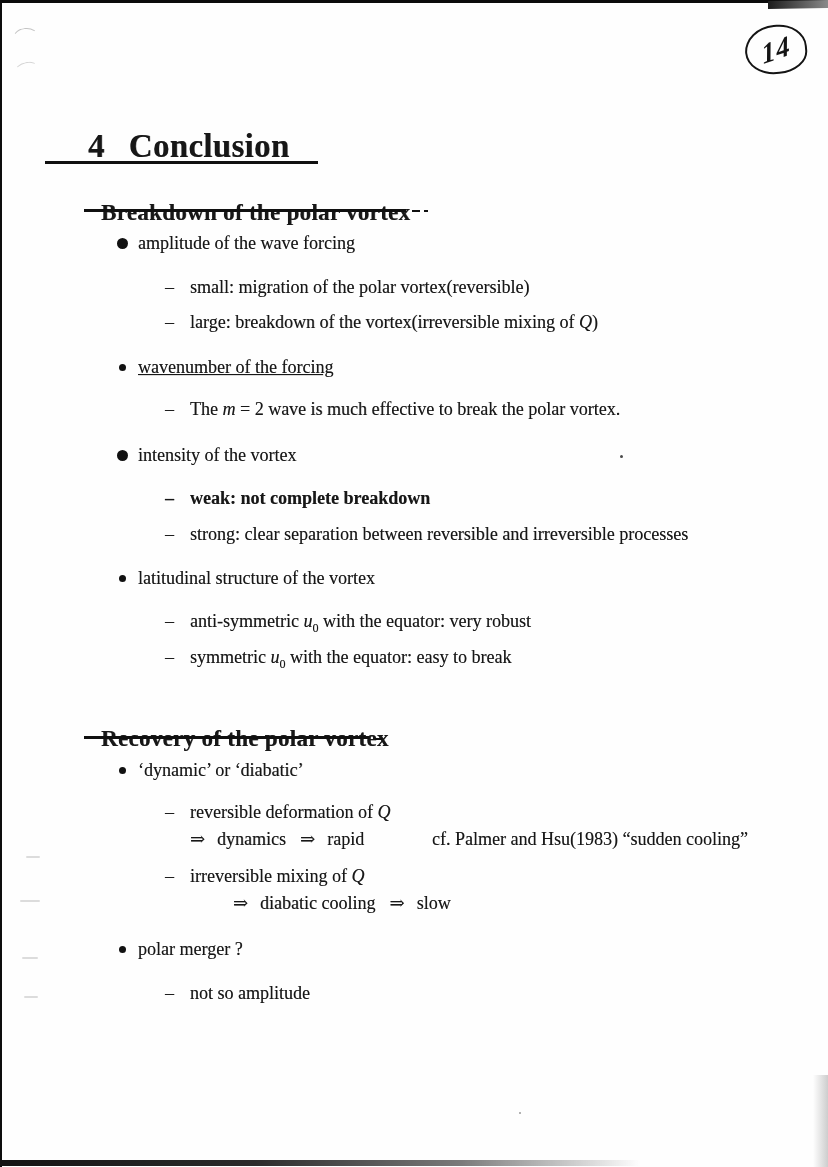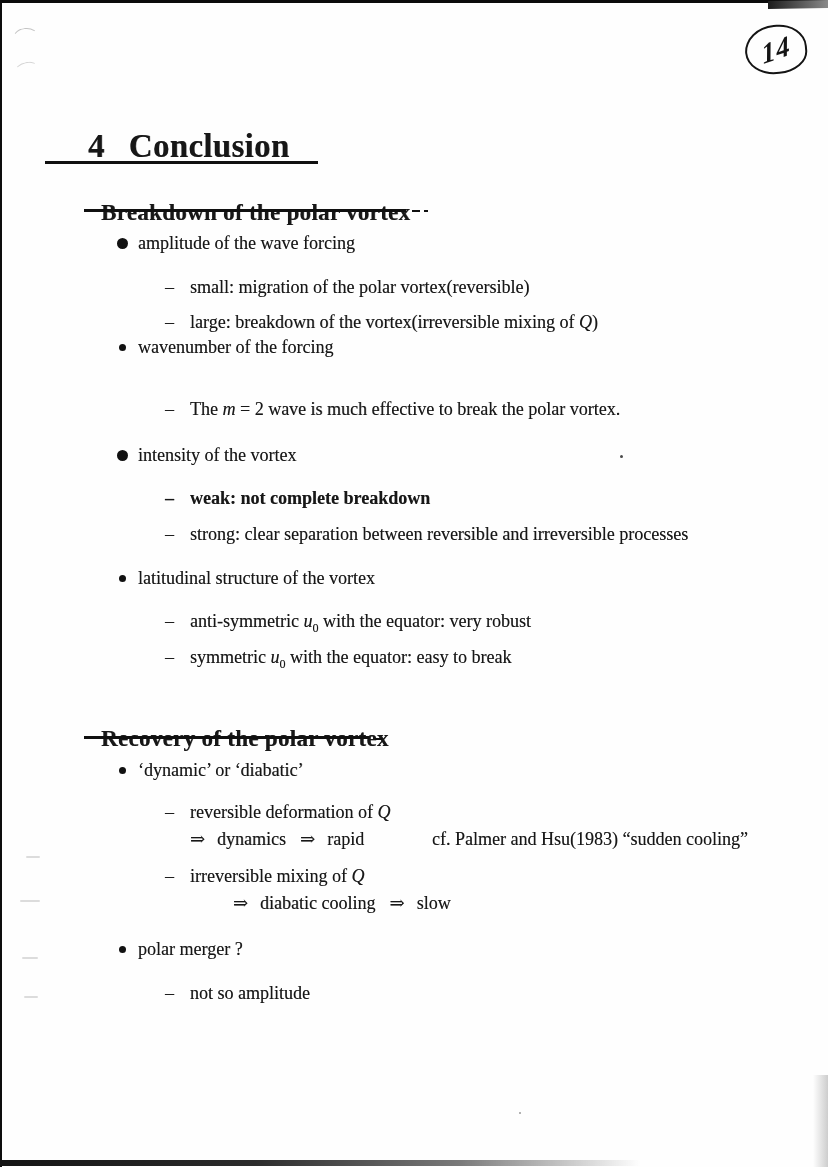--- a/index.html
+++ b/index.html
@@ -97,21 +97,21 @@
   <div class="line bullet" style="top:232px;">
     <span class="marker big"></span><span>amplitude of the wave forcing</span>
   </div>
   <div class="line sub" style="top:311px;">
     <span class="dash">–</span><span><span>large: breakdown of the vortex(irreversible mixing of </span><i class="math">Q</i><span>)</span></span>
   </div>
   <div class="line sub" style="top:276px;">
     <span class="dash">–</span><span>small: migration of the polar vortex(reversible)</span>
   </div>
 
-  <div class="line bullet" style="top:336px;">
+  <div class="line bullet" style="top:356px;text-decoration:underline;">
     <span class="marker small"></span><span>wavenumber of the forcing</span>
   </div>
   <div class="line sub" style="top:398px;">
     <span class="dash">–</span><span><span>The </span><i class="math">m</i><span> = 2 wave is much effective to break the polar vortex.</span></span>
   </div>
 
   <div class="line bullet" style="top:444px;">
     <span class="marker big"></span><span>intensity of the vortex</span>
   </div>
   <div class="line sub" style="top:487px;font-weight:bold;">

